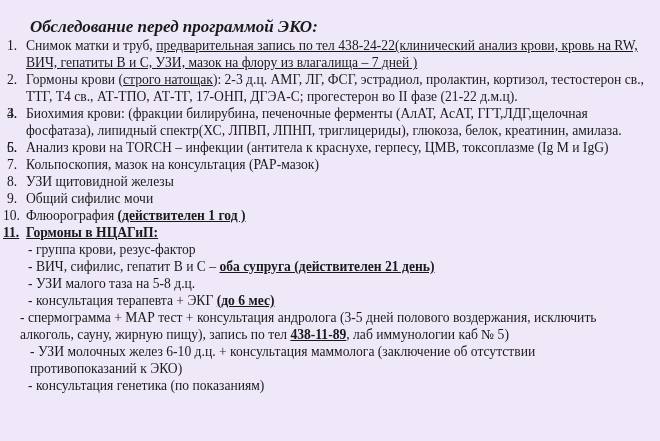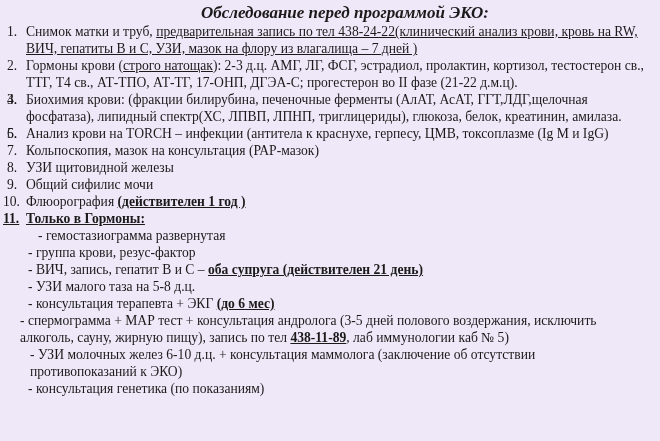--- a/index.html
+++ b/index.html
@@ -7,22 +7,22 @@
     width: 660px; height: 441px; overflow: hidden;
     background: #efe8f8;
     font-family: "Liberation Serif", "DejaVu Serif", serif;
     color: #1a1a1a;
     font-size: 13.6px;
     line-height: 17px;
     position: relative;
   }
   .page { position: absolute; left: 0; top: 0; width: 660px; height: 441px; }
   .title {
-    text-align: center; font-weight: bold; font-style: italic;
-    font-size: 17px; line-height: 20px; padding-top: 3px; padding-left: 30px;
+    font-weight: bold; font-style: italic;
+    font-size: 17px; line-height: 20px; padding-top: 17px; padding-left: 30px;
   }
   .item { position: relative; padding-left: 26px; padding-right: 8px; }
   .num { position: absolute; left: 7px; top: 0; }
   .num.wide { left: 3px; }
   .u { text-decoration: underline; }
   .b { font-weight: bold; text-decoration: underline; }
   .sub { padding-left: 28px; }
 </style>
 </head>
 <body>
@@ -73,31 +73,28 @@
     <span>Общий сифилис мочи</span>
   </div>
 
   <div class="item">
     <span class="num wide">10.</span>
     <span>Флюорография </span><span class="b u">(действителен 1 год )</span>
   </div>
 
   <div class="item">
     <span class="num wide b">11.</span>
-    <span class="b">Только в Гормоны:</span>
+    <span class="b">Гормоны в НЦАГиП:</span>
   </div>
 
-  <div class="sub" style="padding-left:38px">
-    <span>- гемостазиограмма развернутая</span>
-  </div>
   <div class="sub">
     <span>-  группа крови, резус-фактор</span>
   </div>
   <div class="sub">
-    <span>-  ВИЧ, запись, гепатит В и С – </span><span class="b u">оба супруга (действителен 21 день)</span>
+    <span>-  ВИЧ, сифилис, гепатит В и С – </span><span class="b u">оба супруга (действителен 21 день)</span>
   </div>
   <div class="sub">
     <span>-  УЗИ малого таза на 5-8 д.ц.</span>
   </div>
   <div class="sub">
     <span>-  консультация терапевта + ЭКГ </span><span class="b u">(до 6 мес)</span>
   </div>
   <div class="sub" style="text-indent:0; padding-left:20px; padding-right:8px;">
     <span>-  спермограмма + МАР тест + консультация андролога (3-5 дней полового воздержания, исключить алкоголь, сауну, жирную пищу), запись по тел </span><span class="b u">438-11-89</span><span>, лаб иммунологии каб № 5)</span>
   </div>

